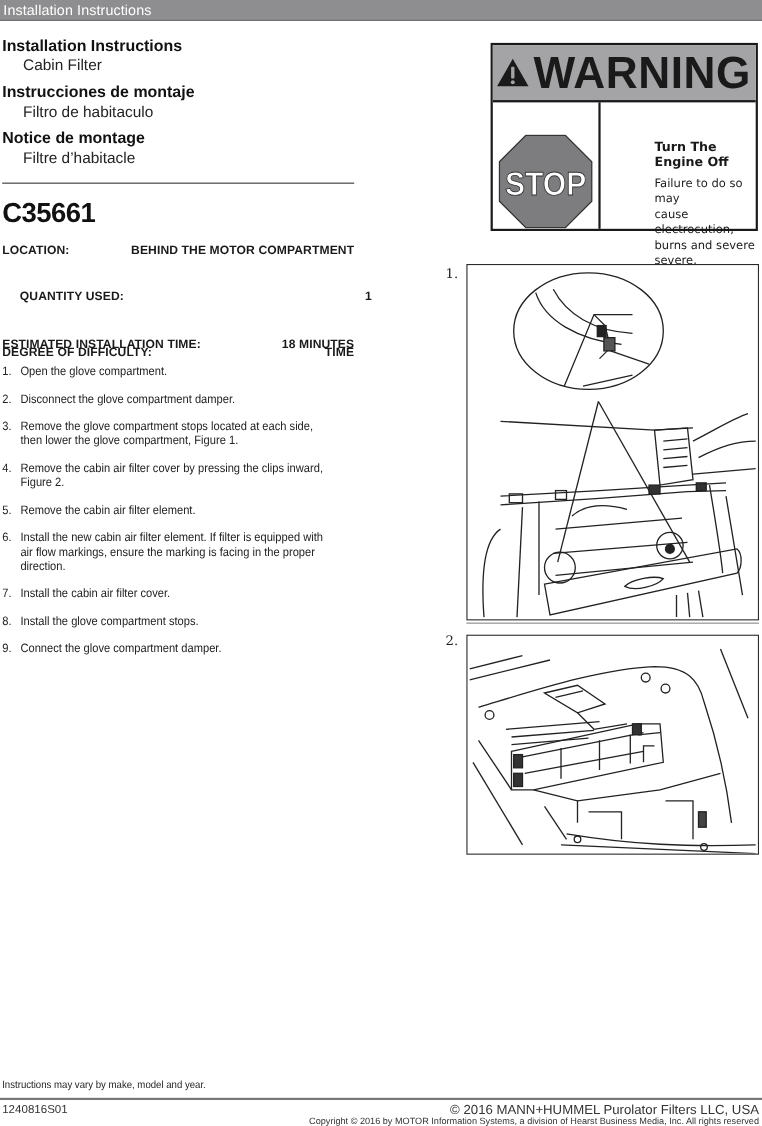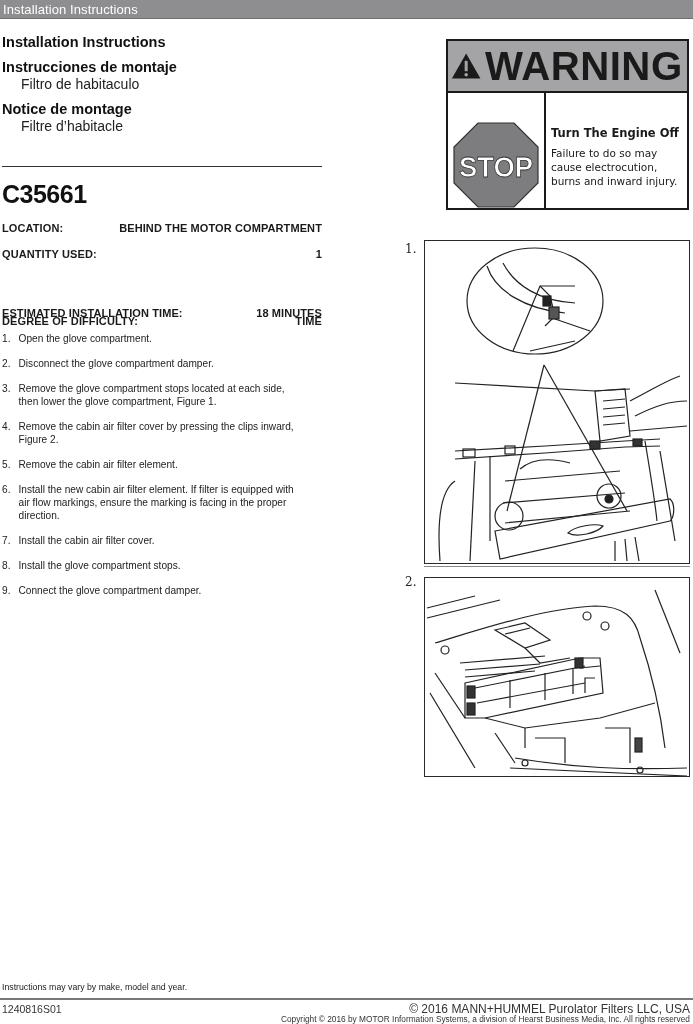--- a/index.html
+++ b/index.html
@@ -35,21 +35,21 @@
 
     .warning-box { position: absolute; left: 446px; top: 39px; width: 243px; height: 171px; border: 2px solid #1a1a1a; }
     .warning-head {
       height: 52px; background: #a4a4a6; border-bottom: 2px solid #1a1a1a;
       display: flex; align-items: center; padding-left: 3px;
     }
     .warning-word { font-size: 41px; font-weight: bold; color: #1a1a1a; letter-spacing: 0.5px; margin-left: 4px;
                     transform: scaleX(0.98); transform-origin: left center; }
     .warning-body { display: flex; height: 115px; }
     .stop-cell { width: 98px; border-right: 2px solid #1a1a1a; display: flex; align-items: flex-end; justify-content: center; }
-    .msg-cell { flex: 1; padding: 33px 0 4px 5px; }
+    .msg-cell { flex: 1; padding: 33px 0 4px 5px; margin-left: 44px; }
     .msg-title { font-family: "DejaVu Sans", sans-serif; font-size: 11.5px; font-weight: bold; color: #1a1a1a; margin-bottom: 6px; }
     .msg-body { font-family: "DejaVu Sans", sans-serif; font-size: 10.5px; line-height: 14px; color: #1a1a1a; }
 
     .fig-label { position: absolute; font-family: "DejaVu Serif", serif; font-size: 12px; color: #222; }
     .figure { position: absolute; border: 1.5px solid #2a2a2a; background: #fff; overflow: hidden; }
     .fig-sep { position: absolute; left: 424px; top: 566px; width: 266px; height: 1px; background: #888; }
 
     .disclaimer { position: absolute; left: 2px; top: 981px; font-size: 9.5px; color: #222; transform: scaleX(0.92); transform-origin: left top; }
     .footer-rule { position: absolute; left: 0; top: 998px; width: 693px; height: 2px; background: #777; }
     .footer-code { position: absolute; left: 2px; top: 1003px; font-size: 10.5px; color: #333; }
@@ -59,40 +59,41 @@
 </head>
 <body>
 
 <div class="top-bar">
   <span>Installation Instructions</span>
 </div>
 
 <div class="titles">
   <div class="title-block">
     <div class="title-main">Installation Instructions</div>
+    <div class="title-sub">Cabin Filter</div>
   </div>
   <div class="title-block">
     <div class="title-main">Instrucciones de montaje</div>
     <div class="title-sub">Filtro de habitaculo</div>
   </div>
   <div class="title-block">
     <div class="title-main">Notice de montage</div>
     <div class="title-sub">Filtre d’habitacle</div>
   </div>
 </div>
 
 <div class="divider-left"></div>
 
 <div class="part-no">C35661</div>
 
 <div class="spec-row" style="top:222px;gap:36px;">
   <span>LOCATION:</span>
   <span>BEHIND THE MOTOR COMPARTMENT</span>
 </div>
-<div class="spec-row" style="top:248px;">
+<div class="spec-row" style="top:264px;margin-left:16px;">
   <span>QUANTITY USED:</span>
   <span>1</span>
 </div>
 <div class="spec-row" style="top:279px;margin-top:36px;">
   <span>DEGREE OF DIFFICULTY:</span>
   <span>TIME</span>
 </div>
 <div class="spec-row" style="top:307px;">
   <span>ESTIMATED INSTALLATION TIME:</span>
   <span>18 MINUTES</span>
@@ -151,21 +152,21 @@
       <svg width="86" height="86" viewBox="0 0 86 86">
         <polygon points="25,1 61,1 85,25 85,61 61,85 25,85 1,61 1,25" fill="#7d7d7f" stroke="#333" stroke-width="1.2"></polygon>
         <text id="stop-text" x="43" y="55" text-anchor="middle" font-family="Liberation Sans, sans-serif" font-weight="bold" font-size="30" fill="#ffffff" stroke="#333" stroke-width="0.8" textLength="74" lengthAdjust="spacingAndGlyphs">STOP</text>
       </svg>
     </div>
     <div class="msg-cell">
       <div class="msg-title">Turn The Engine Off</div>
       <div class="msg-body">
         <div>Failure to do so may</div>
         <div>cause electrocution,</div>
-        <div>burns and inward injury.</div>
+        <div>burns and severe severe.</div>
       </div>
     </div>
   </div>
 </div>
 
 <div class="fig-label" style="left:405px; top:242px;">1.</div>
 <div class="figure" style="left:424px; top:240px; width:266px; height:324px;">
   <svg width="266" height="324" viewBox="0 0 266 324" fill="none" stroke="#222" stroke-width="1.2">
 
     <ellipse cx="110" cy="60" rx="68" ry="53"></ellipse>

